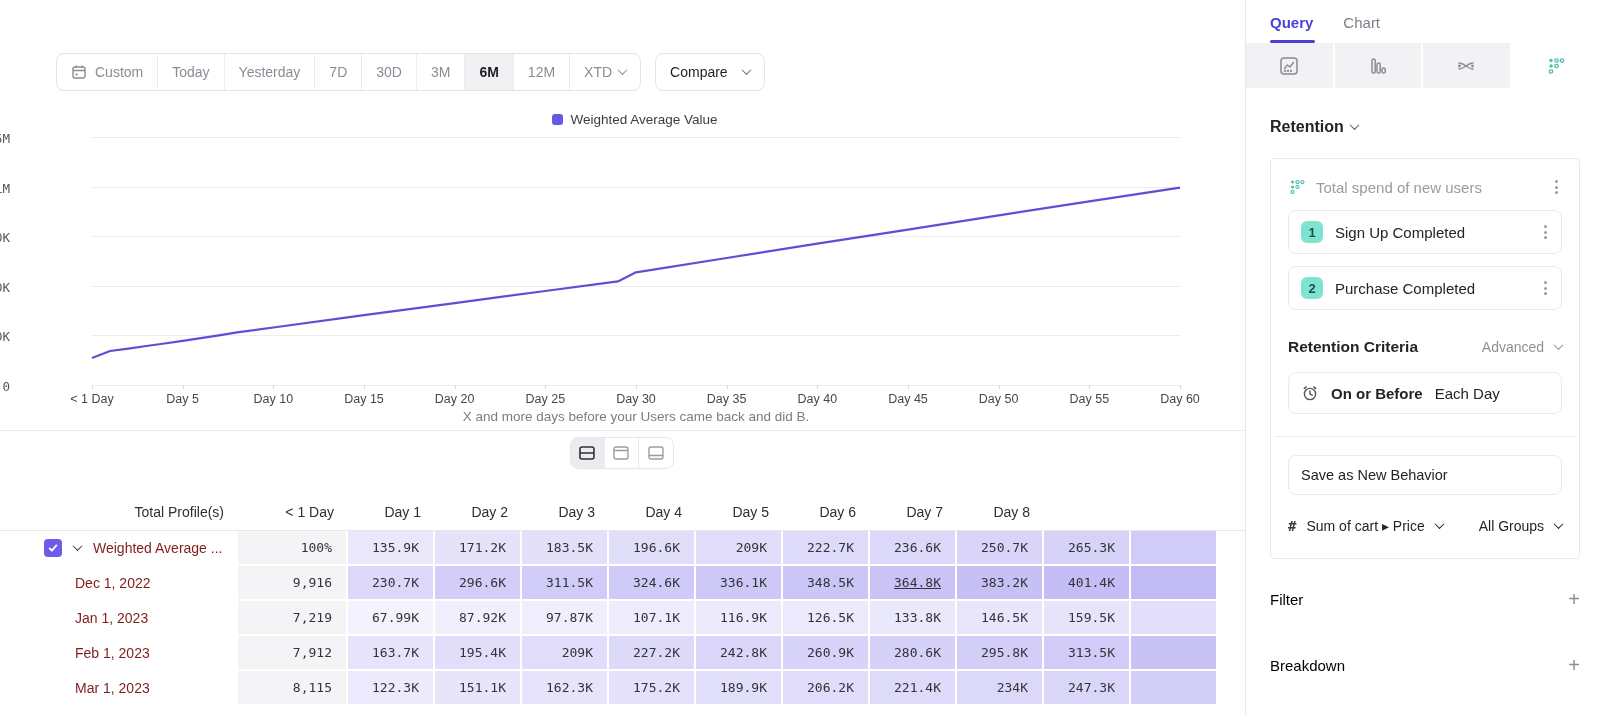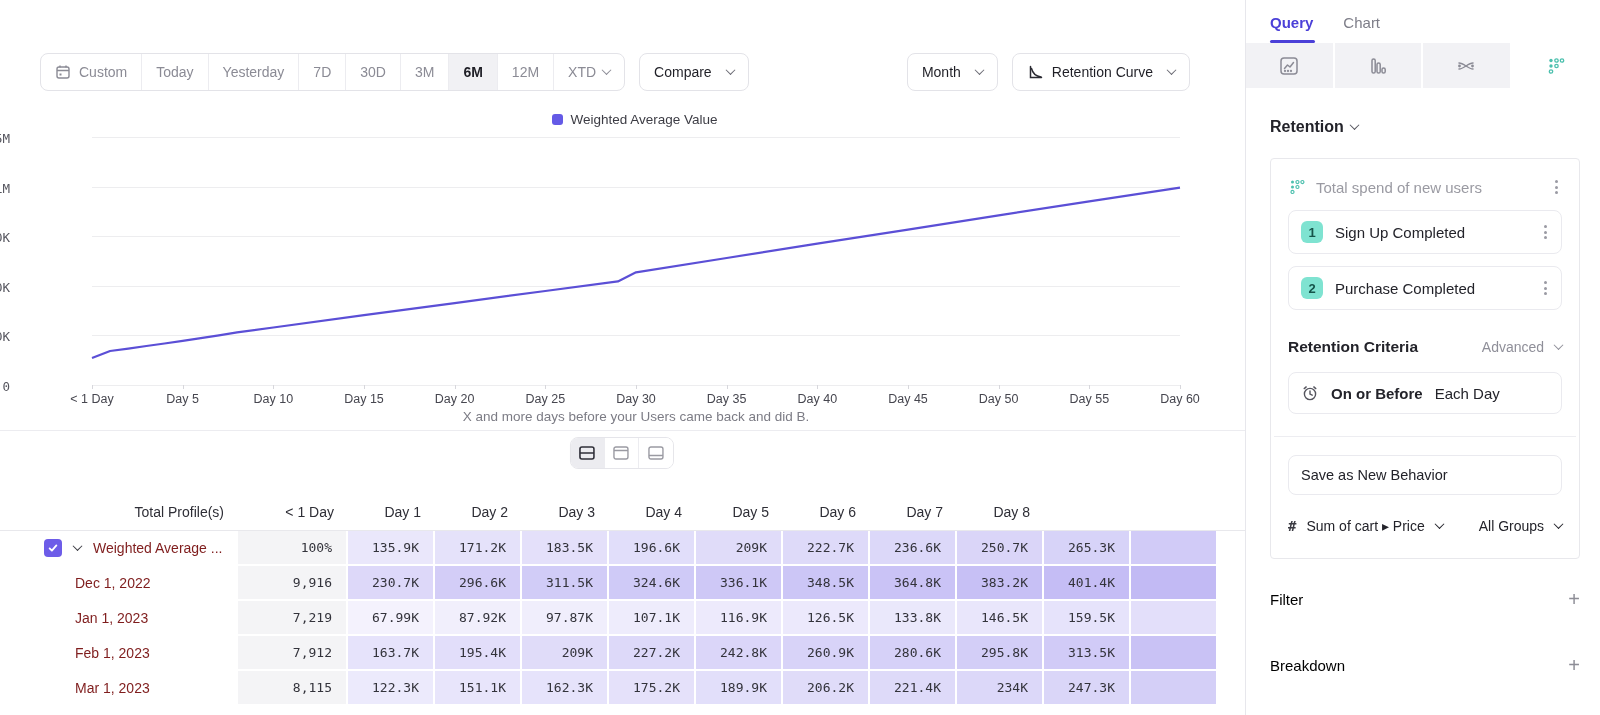--- a/index.html
+++ b/index.html
@@ -13,21 +13,21 @@
            border-left:1px solid #e7e7ec; background:#fff; }
 
   
   .chev { display:inline-block; width:7px; height:7px; border-right:1.6px solid currentColor;
           border-bottom:1.6px solid currentColor; transform:rotate(45deg) translate(-1px,-1px);
           margin-left:7px; margin-bottom:2px; }
   .kebab { display:inline-flex; flex-direction:column; gap:2.5px; padding:4px; cursor:pointer; }
   .kebab i { width:3px; height:3px; border-radius:50%; background:#9a9aa3; }
 
   
-  #toolbar { position:absolute; left:40px; right:55px; top:53px; height:38px;
+  #toolbar { position:absolute; left:56px; right:55px; top:53px; height:38px;
              display:flex; justify-content:space-between; align-items:center; }
   .tb-left, .tb-right { display:flex; align-items:center; gap:14px; }
   .range-group { display:flex; align-items:stretch; height:38px; border:1px solid #e3e3e8;
                  border-radius:8px; overflow:hidden; background:#fff; }
   .range-item { display:flex; align-items:center; padding:0 14px; font-size:14px; color:#8b8b95;
                 border-right:1px solid #ececf0; cursor:pointer; white-space:nowrap; }
   .range-item:last-child { border-right:none; }
   .range-item.active { background:#f1f1f4; color:#1f1f26; font-weight:bold; }
   .range-item .cal { margin-right:8px; display:flex; }
   .btn { display:flex; align-items:center; height:38px; padding:12px 14px; border:1px solid #e3e3e8;
@@ -163,36 +163,20 @@
           <div class="range-item">
             <span>XTD</span>
             <span class="chev"></span>
           </div>
         </div>
       <div class="btn">
         <span>Compare</span>
         <span class="chev"></span>
       </div>
     </div>
-    <div class="tb-right">
-      <div class="btn">
-        <span>Month</span>
-        <span class="chev"></span>
-      </div>
-      <div class="btn">
-        <span style="display:flex;">
-          <svg width="17" height="17" viewBox="0 0 17 17" fill="none" stroke="#2a2a32" stroke-width="1.5" stroke-linecap="round">
-            <path d="M3.5 2.5 V13.5 H14.5"></path>
-              <path d="M4.5 4.5 C6 10.5, 10 12.5, 14 13"></path>
-          </svg>
-        </span>
-        <span>Retention Curve</span>
-        <span class="chev"></span>
-      </div>
-    </div>
   </div>
 
   <div id="legend">
     <span class="swatch" id="legend-swatch" style="background: rgb(100, 90, 230);"></span><span>Weighted Average Value</span>
   </div>
 
   <div id="plot">
       <div class="gridline" style="top: 0px;"></div>
       <div class="ylab mono" style="top: 0px;">1.25M</div>
       <div class="gridline" style="top: 49.6px;"></div>
@@ -275,21 +259,21 @@
         <div class="cell datecell">
           <span style="margin-left: 75px;">Dec 1, 2022</span>
         </div>
         <div class="cell total mono">9,916</div>
         <div class="cell mono" style="background: rgba(109, 91, 229, 0.235);">230.7K</div>
         <div class="cell mono" style="background: rgba(109, 91, 229, 0.3);">296.6K</div>
         <div class="cell mono" style="background: rgba(109, 91, 229, 0.314);">311.5K</div>
         <div class="cell mono" style="background: rgba(109, 91, 229, 0.325);">324.6K</div>
         <div class="cell mono" style="background: rgba(109, 91, 229, 0.337);">336.1K</div>
         <div class="cell mono" style="background: rgba(109, 91, 229, 0.35);">348.5K</div>
-        <div class="cell mono" style="background: rgba(109, 91, 229, 0.365);">364.8K</div>
+        <div class="cell mono" style="background: rgba(109, 91, 229, 0.365); text-decoration: underline;">364.8K</div>
         <div class="cell mono" style="background: rgba(109, 91, 229, 0.384);">383.2K</div>
         <div class="cell mono" style="background: rgba(109, 91, 229, 0.4);">401.4K</div>
         <div class="cell" style="background: rgba(109, 91, 229, 0.42);"></div>
       </div>
       <div class="trow drow">
         <div class="cell datecell">
           <span style="margin-left: 75px;">Jan 1, 2023</span>
         </div>
         <div class="cell total mono">7,219</div>
         <div class="cell mono" style="background: rgba(109, 91, 229, 0.08);">67.99K</div>

